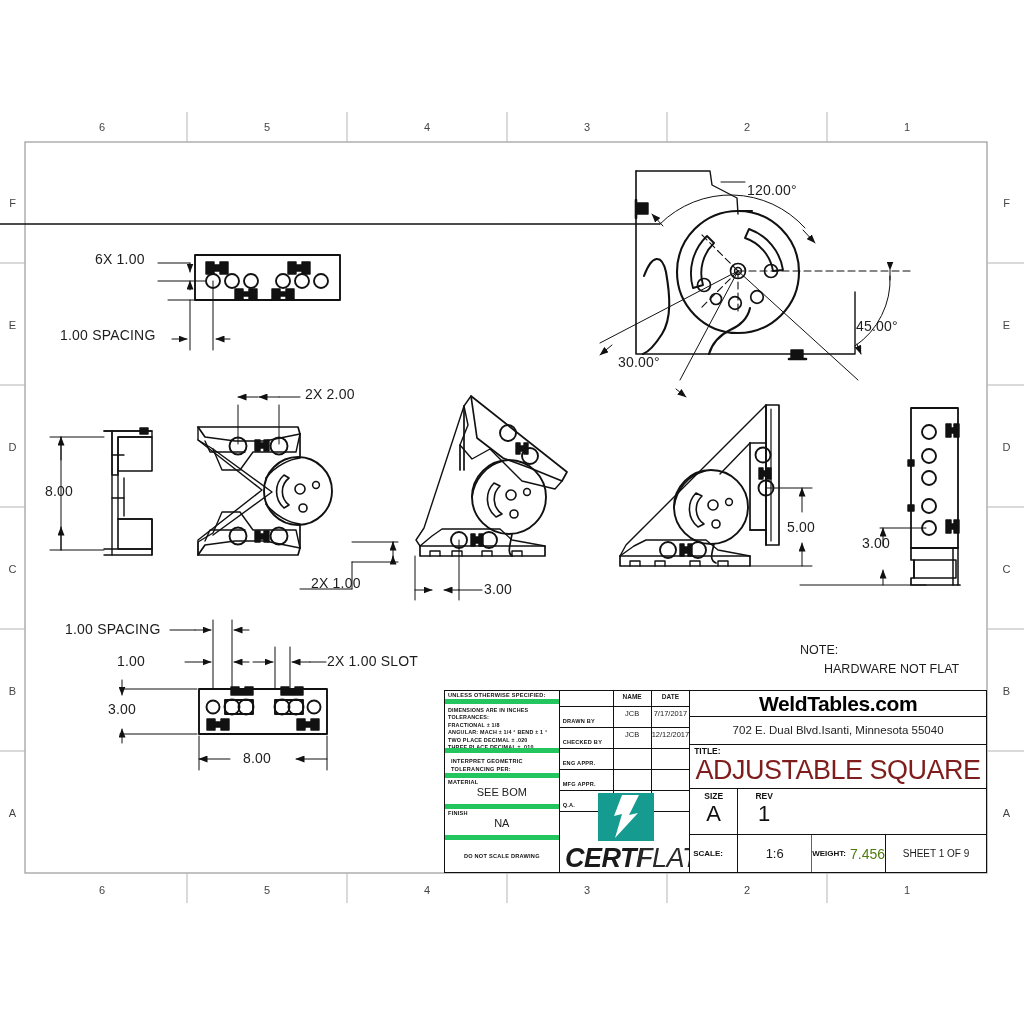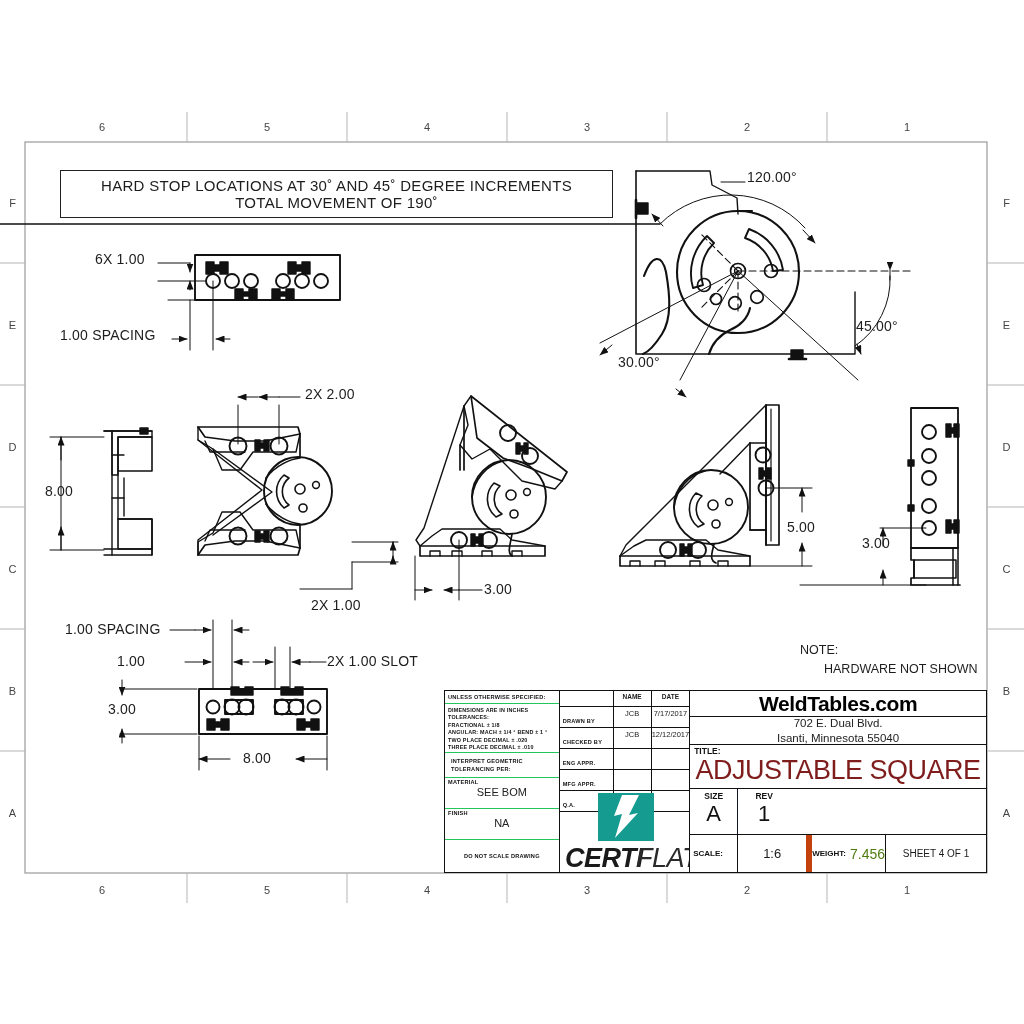--- a/index.html
+++ b/index.html
@@ -11,57 +11,57 @@
   .zone{position:absolute;font-size:11px;color:#444;text-align:center;}
   .dim{font-size:14px;letter-spacing:.2px;color:#1d1d1d;}
   .note-box{position:absolute;border:1px solid #222;box-sizing:border-box;
             display:flex;flex-direction:column;align-items:center;justify-content:center;}
   .note-line{font-size:15px;letter-spacing:.3px;color:#1d1d1d;}
   
   #tb{position:absolute;left:444px;top:690px;width:543px;height:183px;
       border:1px solid #111;box-sizing:border-box;display:flex;}
   #tb-left{width:128px;border-right:1px solid #111;box-sizing:border-box;
            display:flex;flex-direction:column;}
-  .tbl-cell{border-bottom:1px solid #22c55e;box-sizing:border-box;padding:1px 3px;overflow:hidden;}
+  .tbl-cell{border-bottom:5px solid #22c55e;box-sizing:border-box;padding:1px 3px;overflow:hidden;}
   .tbl-cell:last-child{border-bottom:none;}
   .tiny{font-size:5.6px;font-weight:bold;letter-spacing:.25px;color:#111;}
   .tiny2{font-size:5.4px;font-weight:bold;letter-spacing:.2px;color:#111;line-height:1.38;}
   .midval{font-size:11px;color:#222;text-align:center;padding-top:1px;}
   #tb-mid{width:132px;border-right:1px solid #111;box-sizing:border-box;
           display:flex;flex-direction:column;}
   #appr{display:flex;flex-direction:column;height:98px;}
   .appr-row{display:flex;border-bottom:1px solid #111;box-sizing:border-box;flex:1;}
   .appr-lbl{width:54px;border-right:1px solid #111;box-sizing:border-box;
             padding:2px 2px 0 3px;}
   .appr-nm{width:38px;border-right:1px solid #111;box-sizing:border-box;
            font-size:7.5px;text-align:center;padding-top:2px;}
   .appr-dt{flex:1;font-size:7.5px;text-align:center;padding-top:2px;}
   #logo-cell{flex:1;position:relative;overflow:hidden;font-style:italic;}
   #tb-right{flex:1;display:flex;flex-direction:column;}
   .r-row{border-bottom:1px solid #111;box-sizing:border-box;}
   #brand{height:26px;display:flex;align-items:center;justify-content:center;
          font-size:21px;font-weight:bold;letter-spacing:-.4px;color:#000;}
-  #addr{height:28px;display:flex;flex-direction:column;align-items:center;
+  #addr{height:28px;display:flex;flex-direction:row;align-items:center;
         justify-content:center;font-size:11.5px;color:#222;line-height:1.22;}
   #titlecell{height:44px;position:relative;}
   #title-lbl{position:absolute;left:4px;top:1px;font-size:8.5px;font-weight:bold;color:#111;}
   #title-val{position:absolute;left:0;right:0;top:10px;text-align:center;
              font-size:27px;letter-spacing:-.5px;color:#7f1d1d;}
   #idrow{height:46px;display:flex;}
   .id-size{width:48px;border-right:1px solid #0f172a;box-sizing:border-box;text-align:center;}
   .id-dwg{flex:1;border-right:1px solid #111;box-sizing:border-box;position:relative;}
   .id-rev{width:52px;box-sizing:border-box;text-align:center;}
   .id-lbl{font-size:8.5px;font-weight:bold;color:#111;display:block;padding-top:2px;}
   .id-big{font-size:22px;color:#111;}
   #dwgno{position:absolute;left:0;right:0;top:15px;text-align:center;font-size:21px;color:#111;}
   #dwglbl{position:absolute;left:4px;top:2px;font-size:8.5px;font-weight:bold;}
   #botrow{flex:1;display:flex;align-items:center;}
   .b-scale{width:48px;border-right:1px solid #111;box-sizing:border-box;height:100%;
            display:flex;align-items:center;padding-left:3px;}
-  .b-scaleval{width:74px;border-right:6px solid #c2410c;box-sizing:border-box;height:100%;
+  .b-scaleval{width:74px;border-right:1px solid #c2410c;box-sizing:border-box;height:100%;
               display:flex;align-items:center;justify-content:center;font-size:13px;}
   .b-wt{flex:1;border-right:1px solid #111;box-sizing:border-box;height:100%;
         display:flex;align-items:center;justify-content:center;gap:4px;}
   .b-sheet{width:100px;height:100%;display:flex;align-items:center;
            justify-content:center;font-size:10px;}
   .lbl-sm{font-size:8px;font-weight:bold;color:#111;}
   .wtval{font-size:14px;color:#4d7c0f;}
   #note{position:absolute;left:800px;top:641px;font-size:12.5px;color:#1d1d1d;line-height:1.5;}
   #note .ind{padding-left:24px;display:block;}
 </style>
@@ -120,24 +120,20 @@
   <div class="zone" style="left:0px;top:685px;width:25px">B</div>
   <div class="zone" style="left:0px;top:807px;width:25px">A</div>
 
   <div class="zone" style="left:989px;top:197px;width:35px">F</div>
   <div class="zone" style="left:989px;top:319px;width:35px">E</div>
   <div class="zone" style="left:989px;top:441px;width:35px">D</div>
   <div class="zone" style="left:989px;top:563px;width:35px">C</div>
   <div class="zone" style="left:989px;top:685px;width:35px">B</div>
   <div class="zone" style="left:989px;top:807px;width:35px">A</div>
 
-  <div class="note-box" style="left:60px;top:170px;width:553px;height:48px;">
-    <span class="note-line">HARD STOP LOCATIONS AT 30˚ AND 45˚ DEGREE INCREMENTS</span>
-    <span class="note-line">TOTAL MOVEMENT OF 190˚</span>
-  </div>
 
   <svg class="layer" stroke="#111" fill="none" stroke-width="1.4" stroke-linejoin="round" stroke-linecap="round">
 
     <defs>
       <marker id="ar" markerWidth="9" markerHeight="7" refX="8.5" refY="3.5" orient="auto">
         <path d="M0,0 L9,3.5 L0,7 z" fill="#111" stroke="none"></path>
       </marker>
       <marker id="arL" markerWidth="9" markerHeight="7" refX="0.5" refY="3.5" orient="auto">
         <path d="M9,0 L0,3.5 L9,7 z" fill="#111" stroke="none"></path>
       </marker>
@@ -417,37 +413,37 @@
       <line x1="199" y1="736" x2="199" y2="770" stroke-width="1.0"></line>
       <line x1="327" y1="736" x2="327" y2="770" stroke-width="1.0"></line>
       <line x1="199" y1="759" x2="230" y2="759" stroke-width="1.0" marker-start="url(#arL)"></line>
       <line x1="327" y1="759" x2="296" y2="759" stroke-width="1.0" marker-end="url(#ar)"></line>
     </g>
   </svg>
 
   <div class="txt dim" style="left:95px;top:252px">6X 1.00</div>
   <div class="txt dim" style="left:60px;top:328px">1.00 SPACING</div>
   <div class="txt dim" style="left:305px;top:387px">2X 2.00</div>
-  <div class="txt dim" style="left:311px;top:598px">2X 1.00</div>
+  <div class="txt dim" style="left:311px;top:576px">2X 1.00</div>
   <div class="txt dim" style="left:45px;top:484px">8.00</div>
   <div class="txt dim" style="left:484px;top:582px">3.00</div>
   <div class="txt dim" style="left:787px;top:520px">5.00</div>
   <div class="txt dim" style="left:862px;top:536px">3.00</div>
   <div class="txt dim" style="left:65px;top:622px">1.00 SPACING</div>
   <div class="txt dim" style="left:117px;top:654px">1.00</div>
   <div class="txt dim" style="left:327px;top:654px">2X 1.00 SLOT</div>
   <div class="txt dim" style="left:108px;top:702px">3.00</div>
   <div class="txt dim" style="left:243px;top:751px">8.00</div>
-  <div class="txt dim" style="left:747px;top:170px">120.00°</div>
+  <div class="txt dim" style="left:747px;top:183px">120.00°</div>
   <div class="txt dim" style="left:856px;top:319px">45.00°</div>
   <div class="txt dim" style="left:618px;top:355px">30.00°</div>
 
   <div id="note">
     <span>NOTE:</span>
-    <span class="ind">HARDWARE NOT SHOWN</span>
+    <span class="ind">HARDWARE NOT FLAT</span>
   </div>
 
   <div id="tb">
 
     <div id="tb-left">
       <div class="tbl-cell" style="height:13px;display:flex;align-items:center">
         <span class="tiny">UNLESS  OTHERWISE SPECIFIED:</span>
       </div>
       <div class="tbl-cell" style="height:49px;padding-top:3px">
         <div class="tiny2">DIMENSIONS ARE IN INCHES</div>
@@ -540,18 +536,18 @@
       </div>
       <div id="botrow">
         <div class="b-scale">
           <span class="lbl-sm">SCALE:</span>
         </div>
         <div class="b-scaleval">1:6</div>
         <div class="b-wt">
           <span class="lbl-sm">WEIGHT:</span>
           <span class="wtval">7.456</span>
         </div>
-        <div class="b-sheet">SHEET 4 OF 1</div>
+        <div class="b-sheet">SHEET 1 OF 9</div>
       </div>
     </div>
   </div>
 
 </div>
 
 </body></html>

